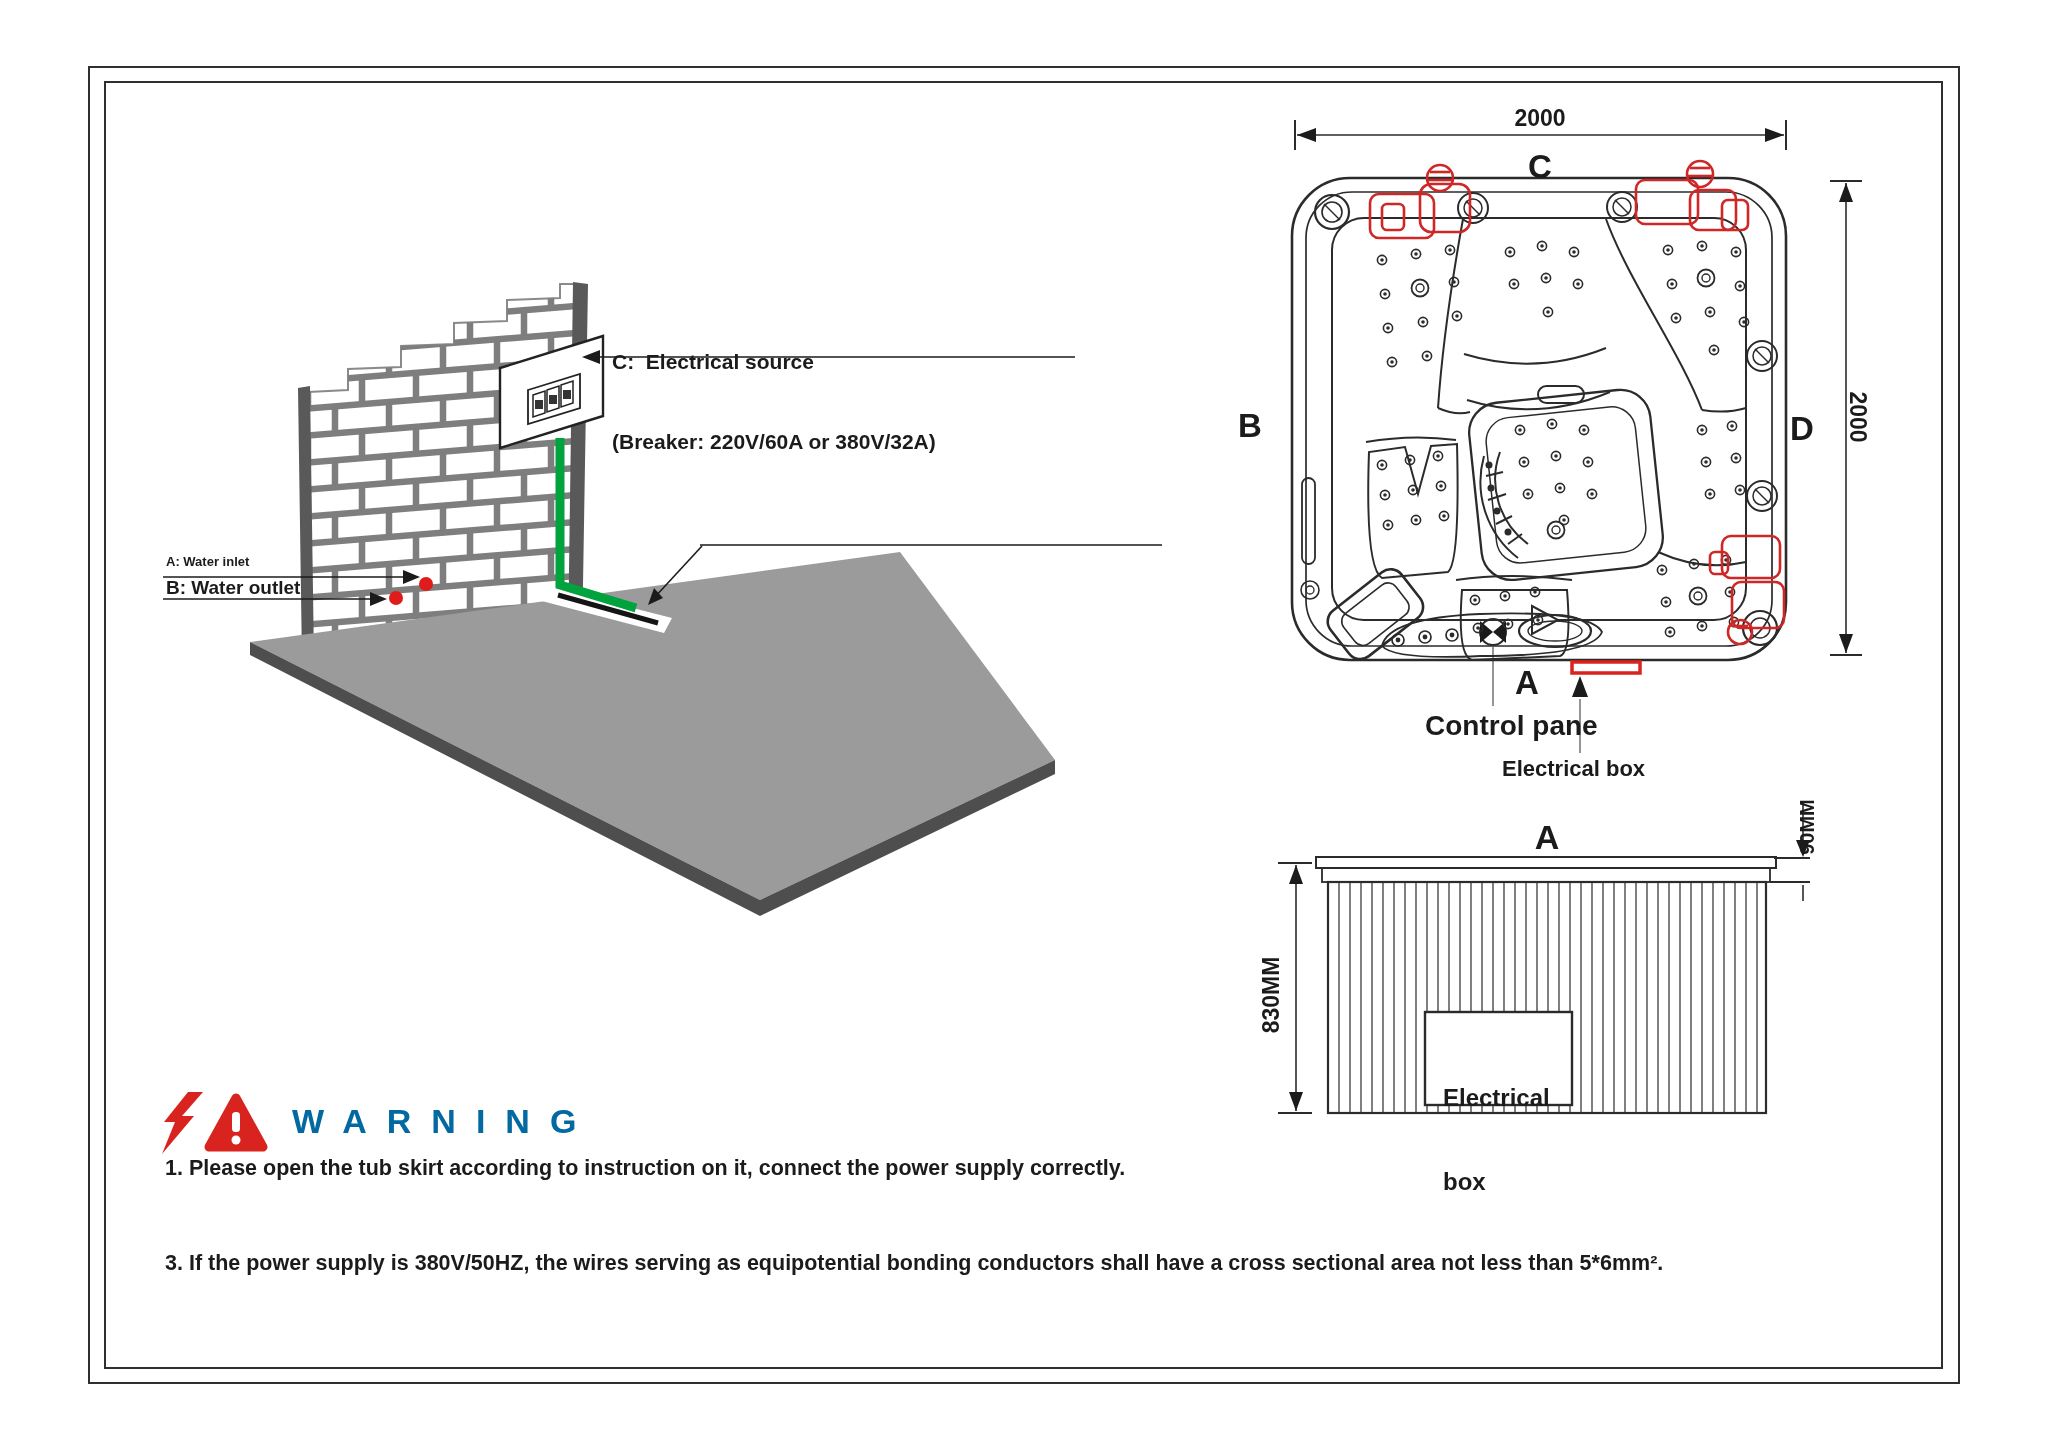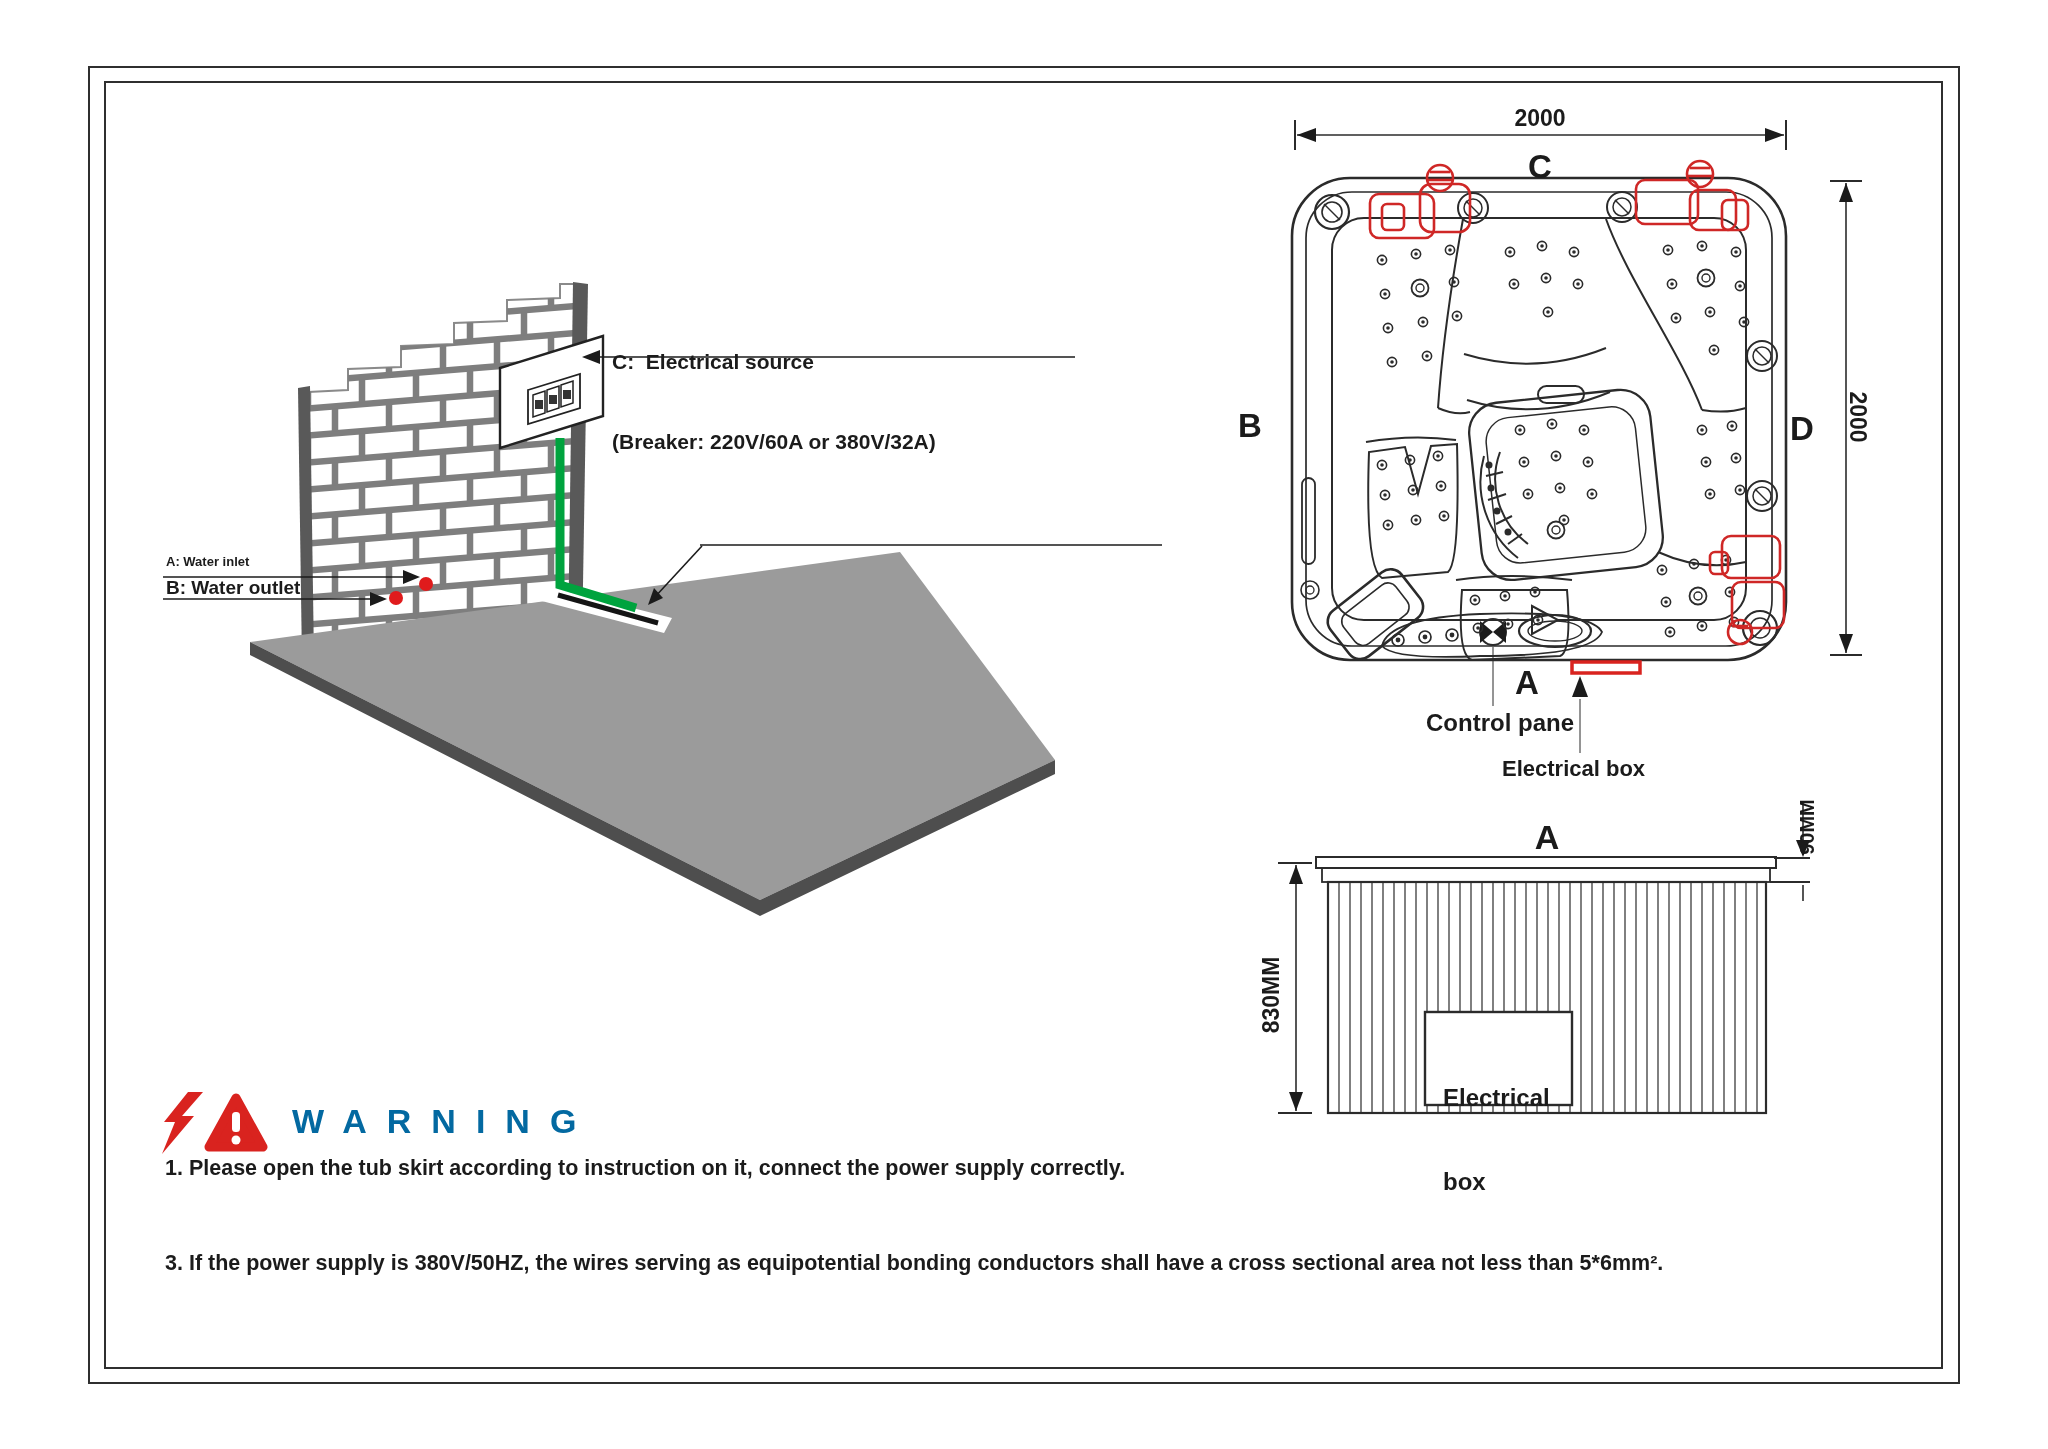--- a/index.html
+++ b/index.html
@@ -452,21 +452,21 @@
       </g>
     </g>
   </svg>
 
   <div class="t ctr" style="left:1495px;top:104px;width:90px;font-size:23px">2000</div>
   <div class="t rot90" style="left:1812px;top:402px;width:90px;height:30px;font-size:23px">2000</div>
   <div class="t ctr" style="left:1500px;top:146px;width:80px;font-size:33px">C</div>
   <div class="t" style="left:1238px;top:405px;font-size:33px">B</div>
   <div class="t" style="left:1790px;top:408px;font-size:33px">D</div>
   <div class="t ctr" style="left:1492px;top:662px;width:70px;font-size:33px">A</div>
-  <div class="t ctr" style="left:1425px;top:708px;width:150px;font-size:24px">Control pane</div>
+  <div class="t ctr" style="left:1425px;top:708px;width:150px;font-size:28px">Control pane</div>
   <div class="t" style="left:1502px;top:755px;font-size:22px">Electrical box</div>
 
   <svg class="layer" style="left:1250px;top:795px" width="640" height="345" viewBox="0 0 640 345">
     <g stroke="#2b2b2b" fill="none" stroke-width="2">
       <rect x="66" y="62" width="460" height="11"></rect>
       <rect x="72" y="73" width="448" height="14" stroke-width="1.8"></rect>
       <rect x="78" y="87" width="438" height="231" stroke-width="2.2"></rect>
       <g id="slats">
           <line x1="89" y1="87" x2="89" y2="318" stroke="#2b2b2b" stroke-width="1.2"></line>
           <line x1="100" y1="87" x2="100" y2="318" stroke="#2b2b2b" stroke-width="1.2"></line>

